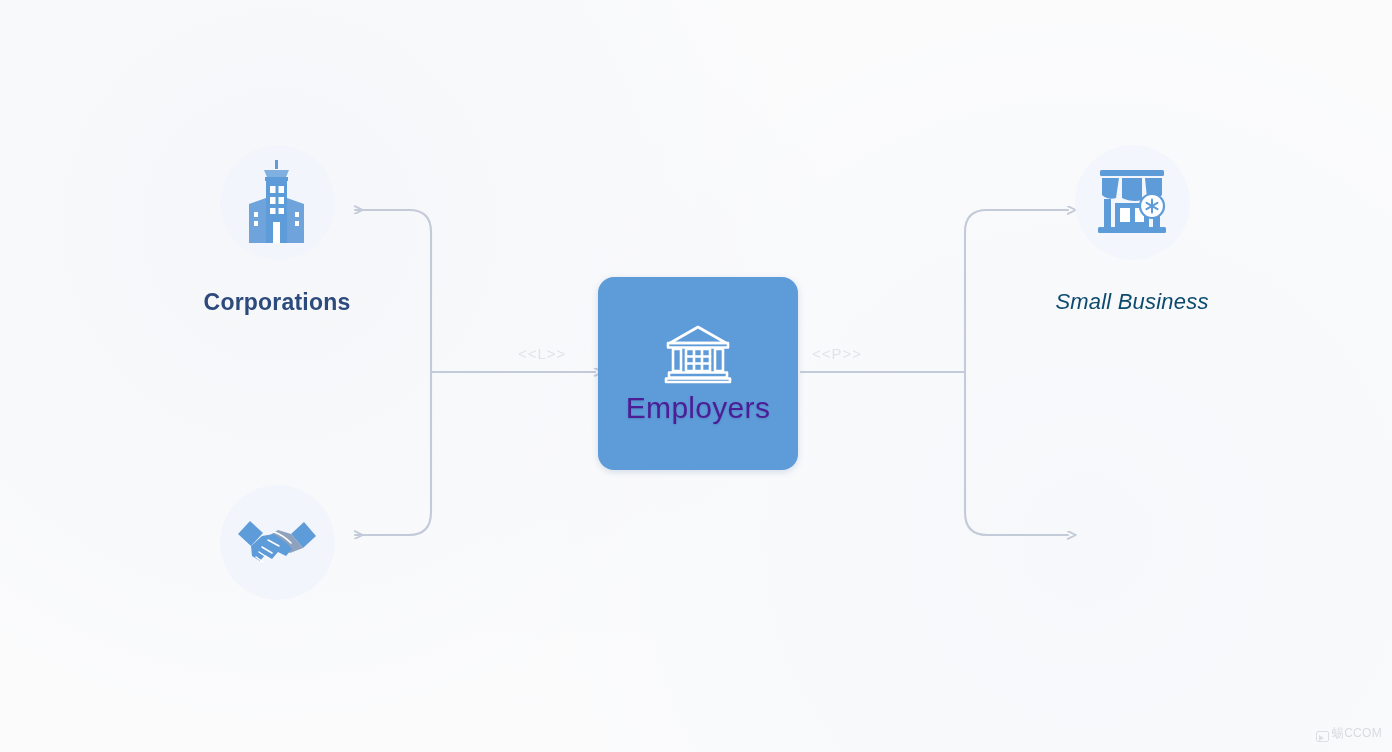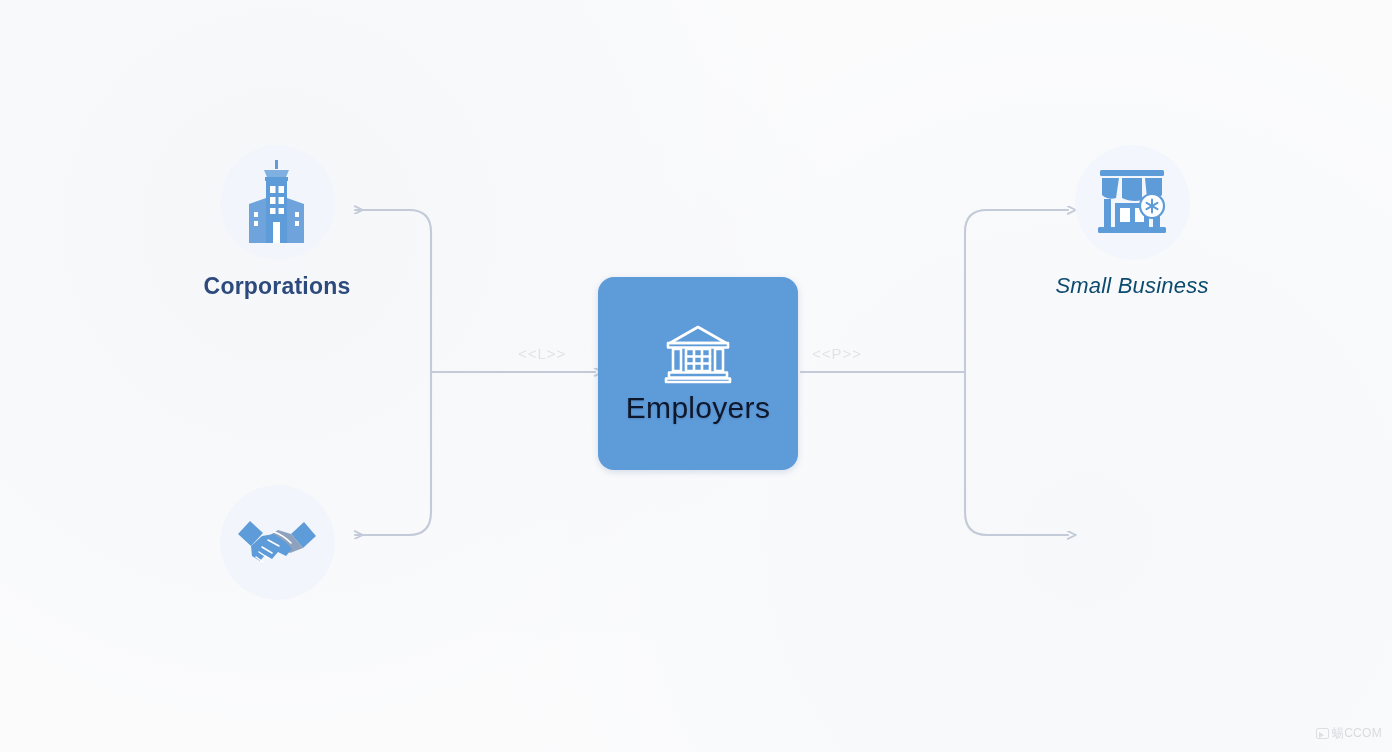--- a/index.html
+++ b/index.html
@@ -56,21 +56,21 @@
     border-radius: 50%;
     background: #f2f6fc;
     display: flex;
     align-items: center;
     justify-content: center;
   }
   .disc.plain {
     background: #f3f7fd;
   }
   .node-label {
-    margin-top: 14px;
+    margin-top: 30px;
     font-size: 23px;
     font-weight: bold;
     color: #2d4a7c;
     letter-spacing: 0.2px;
     line-height: 1.1;
   }
   .node-label.italic {
     font-style: italic;
     font-weight: normal;
     color: #0c4a6e;
@@ -101,21 +101,21 @@
     display: flex;
     flex-direction: column;
     align-items: center;
     justify-content: center;
   }
   #center-box .box-icon {
     margin-bottom: 6px;
     line-height: 0;
   }
   #center-box .box-label {
-    color: #0f172a;
+    color: #4c1d95;
     font-size: 30px;
     font-weight: normal;
     letter-spacing: 0.3px;
     text-shadow: 0 1px 2px rgba(40,80,130,0.25);
   }
 
   
   .edge-label {
     position: absolute;
     font-size: 15px;
@@ -126,21 +126,21 @@
   }
   #edge-label-left  { left: 518px; top: 345px; }
   #edge-label-right { left: 812px; top: 345px; }
 
   
   #watermark {
     position: absolute;
     right: 10px;
     bottom: 10px;
     display: flex;
-    align-items: center;
+    align-items: flex-end;
     gap: 3px;
     opacity: 0.3;
   }
   #watermark .wm-mark {
     width: 13px;
     height: 11px;
     border: 1.5px solid #9aa2ad;
     border-radius: 2px;
     position: relative;
     box-sizing: border-box;

